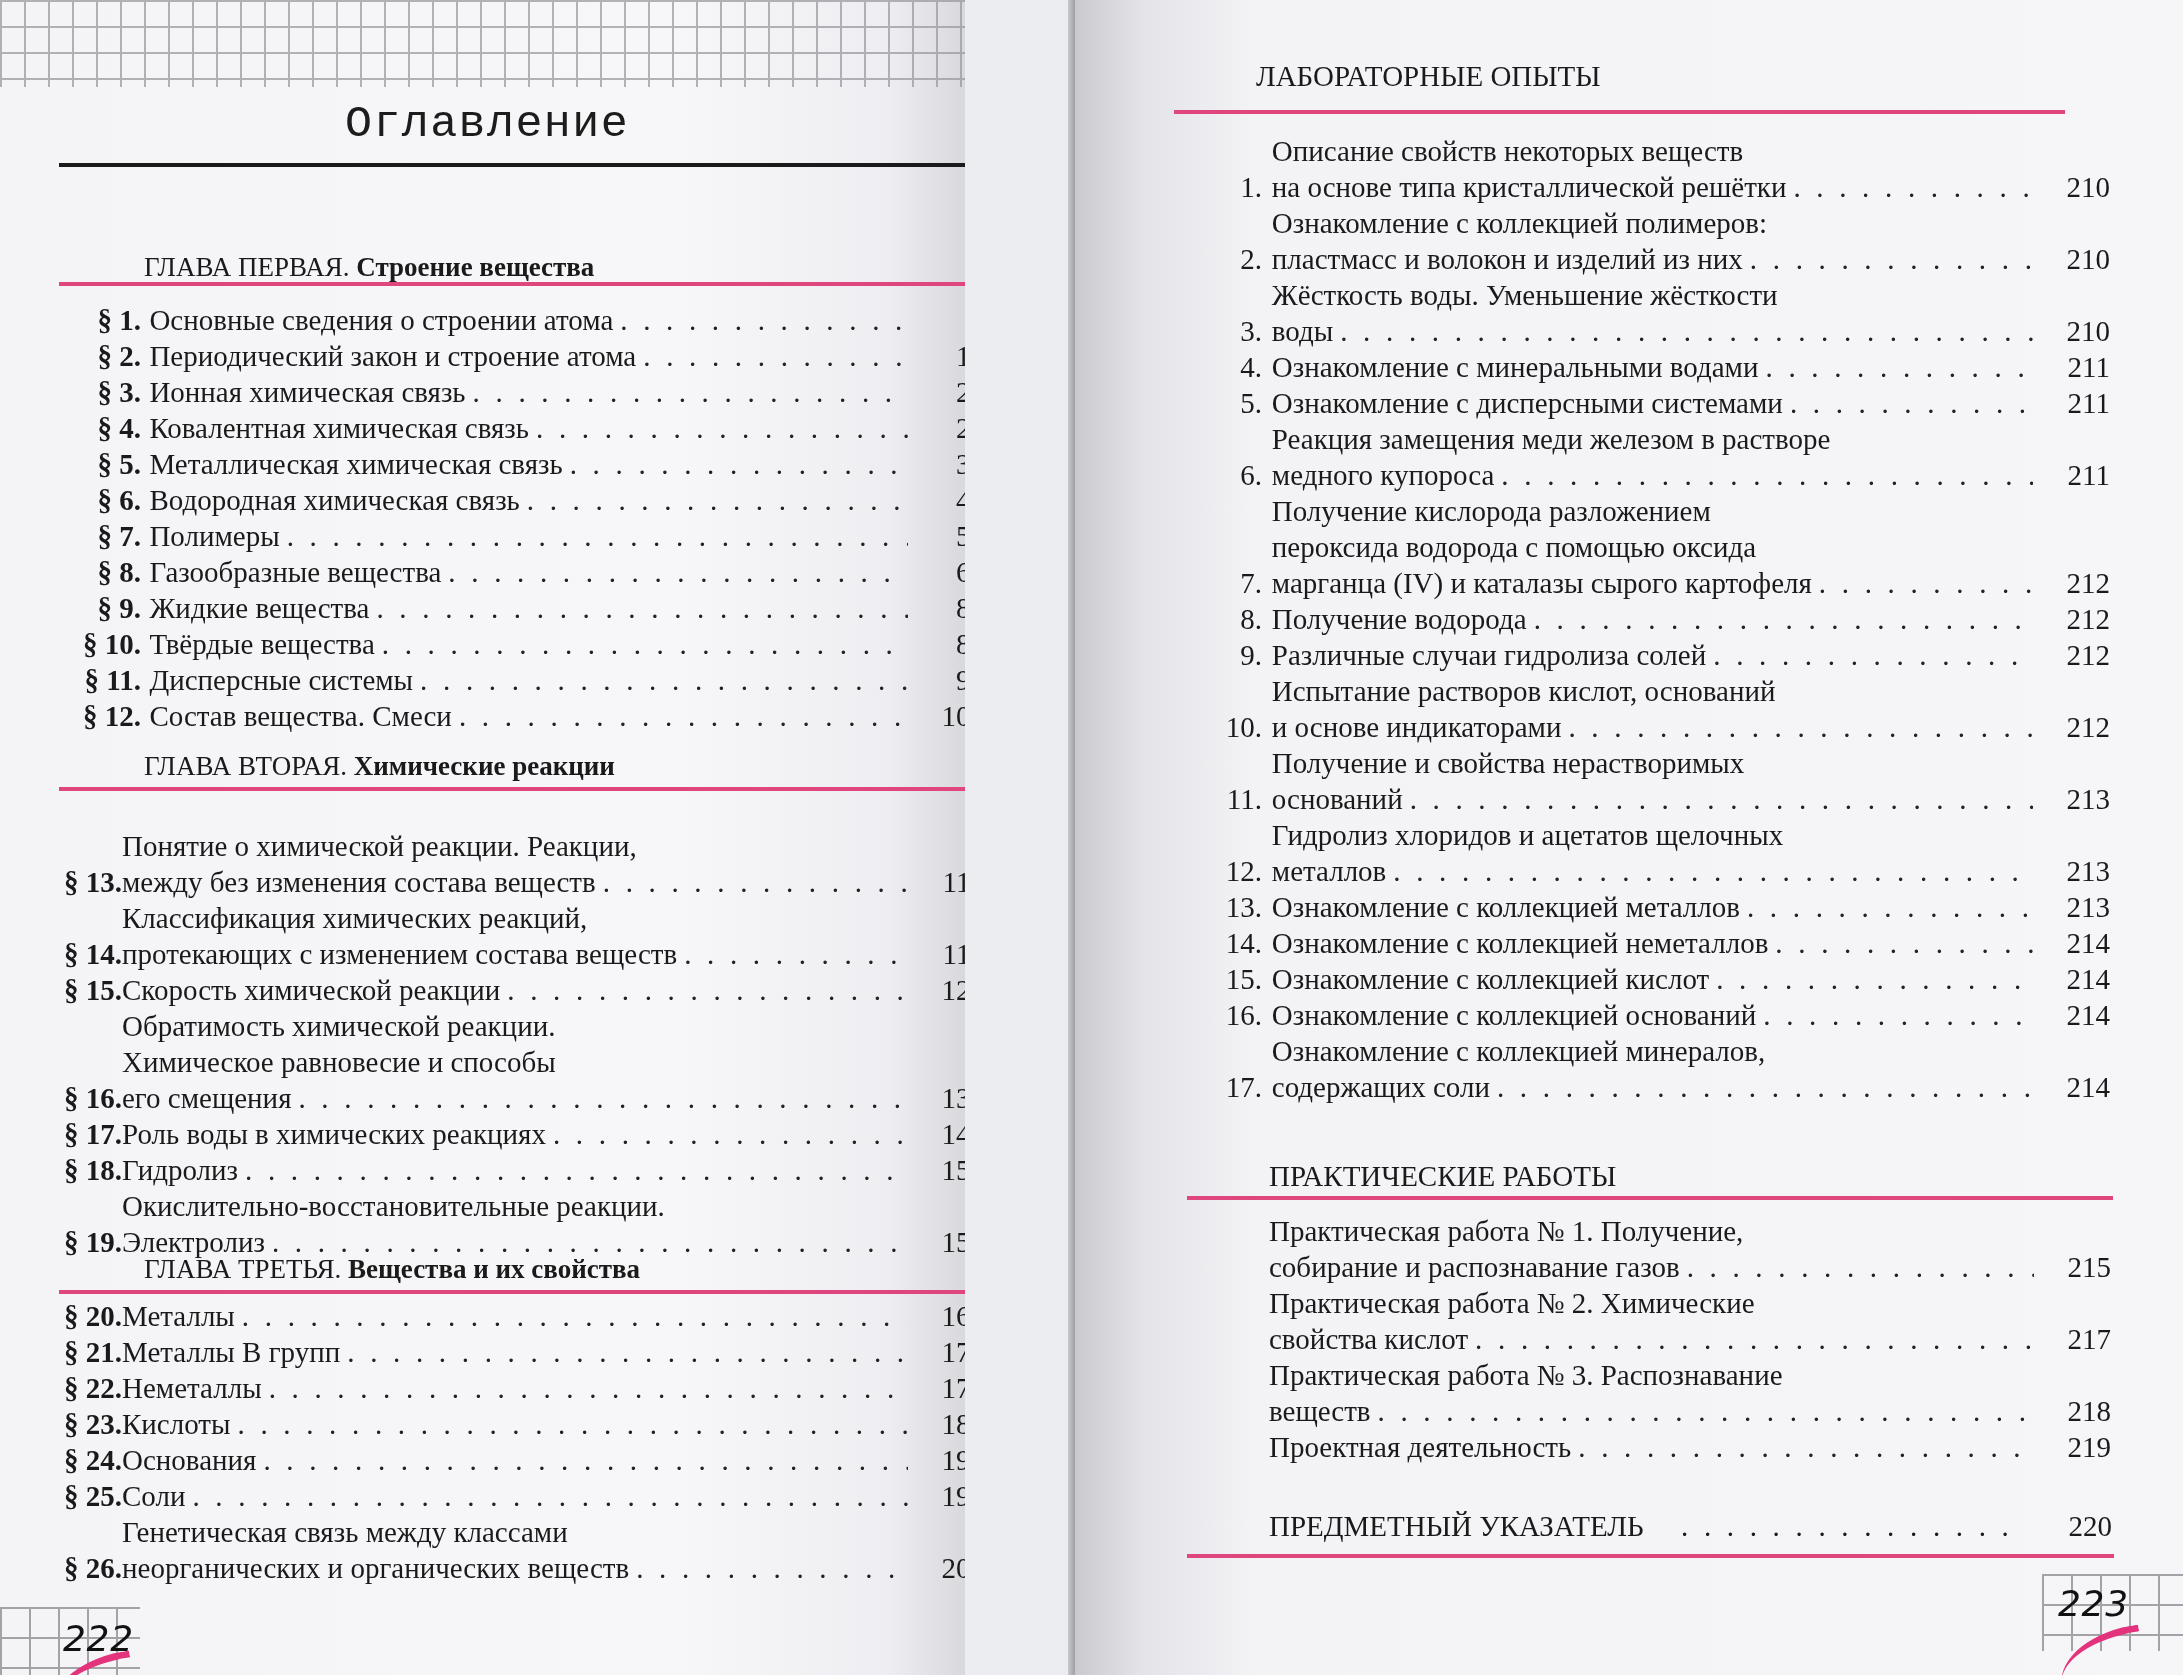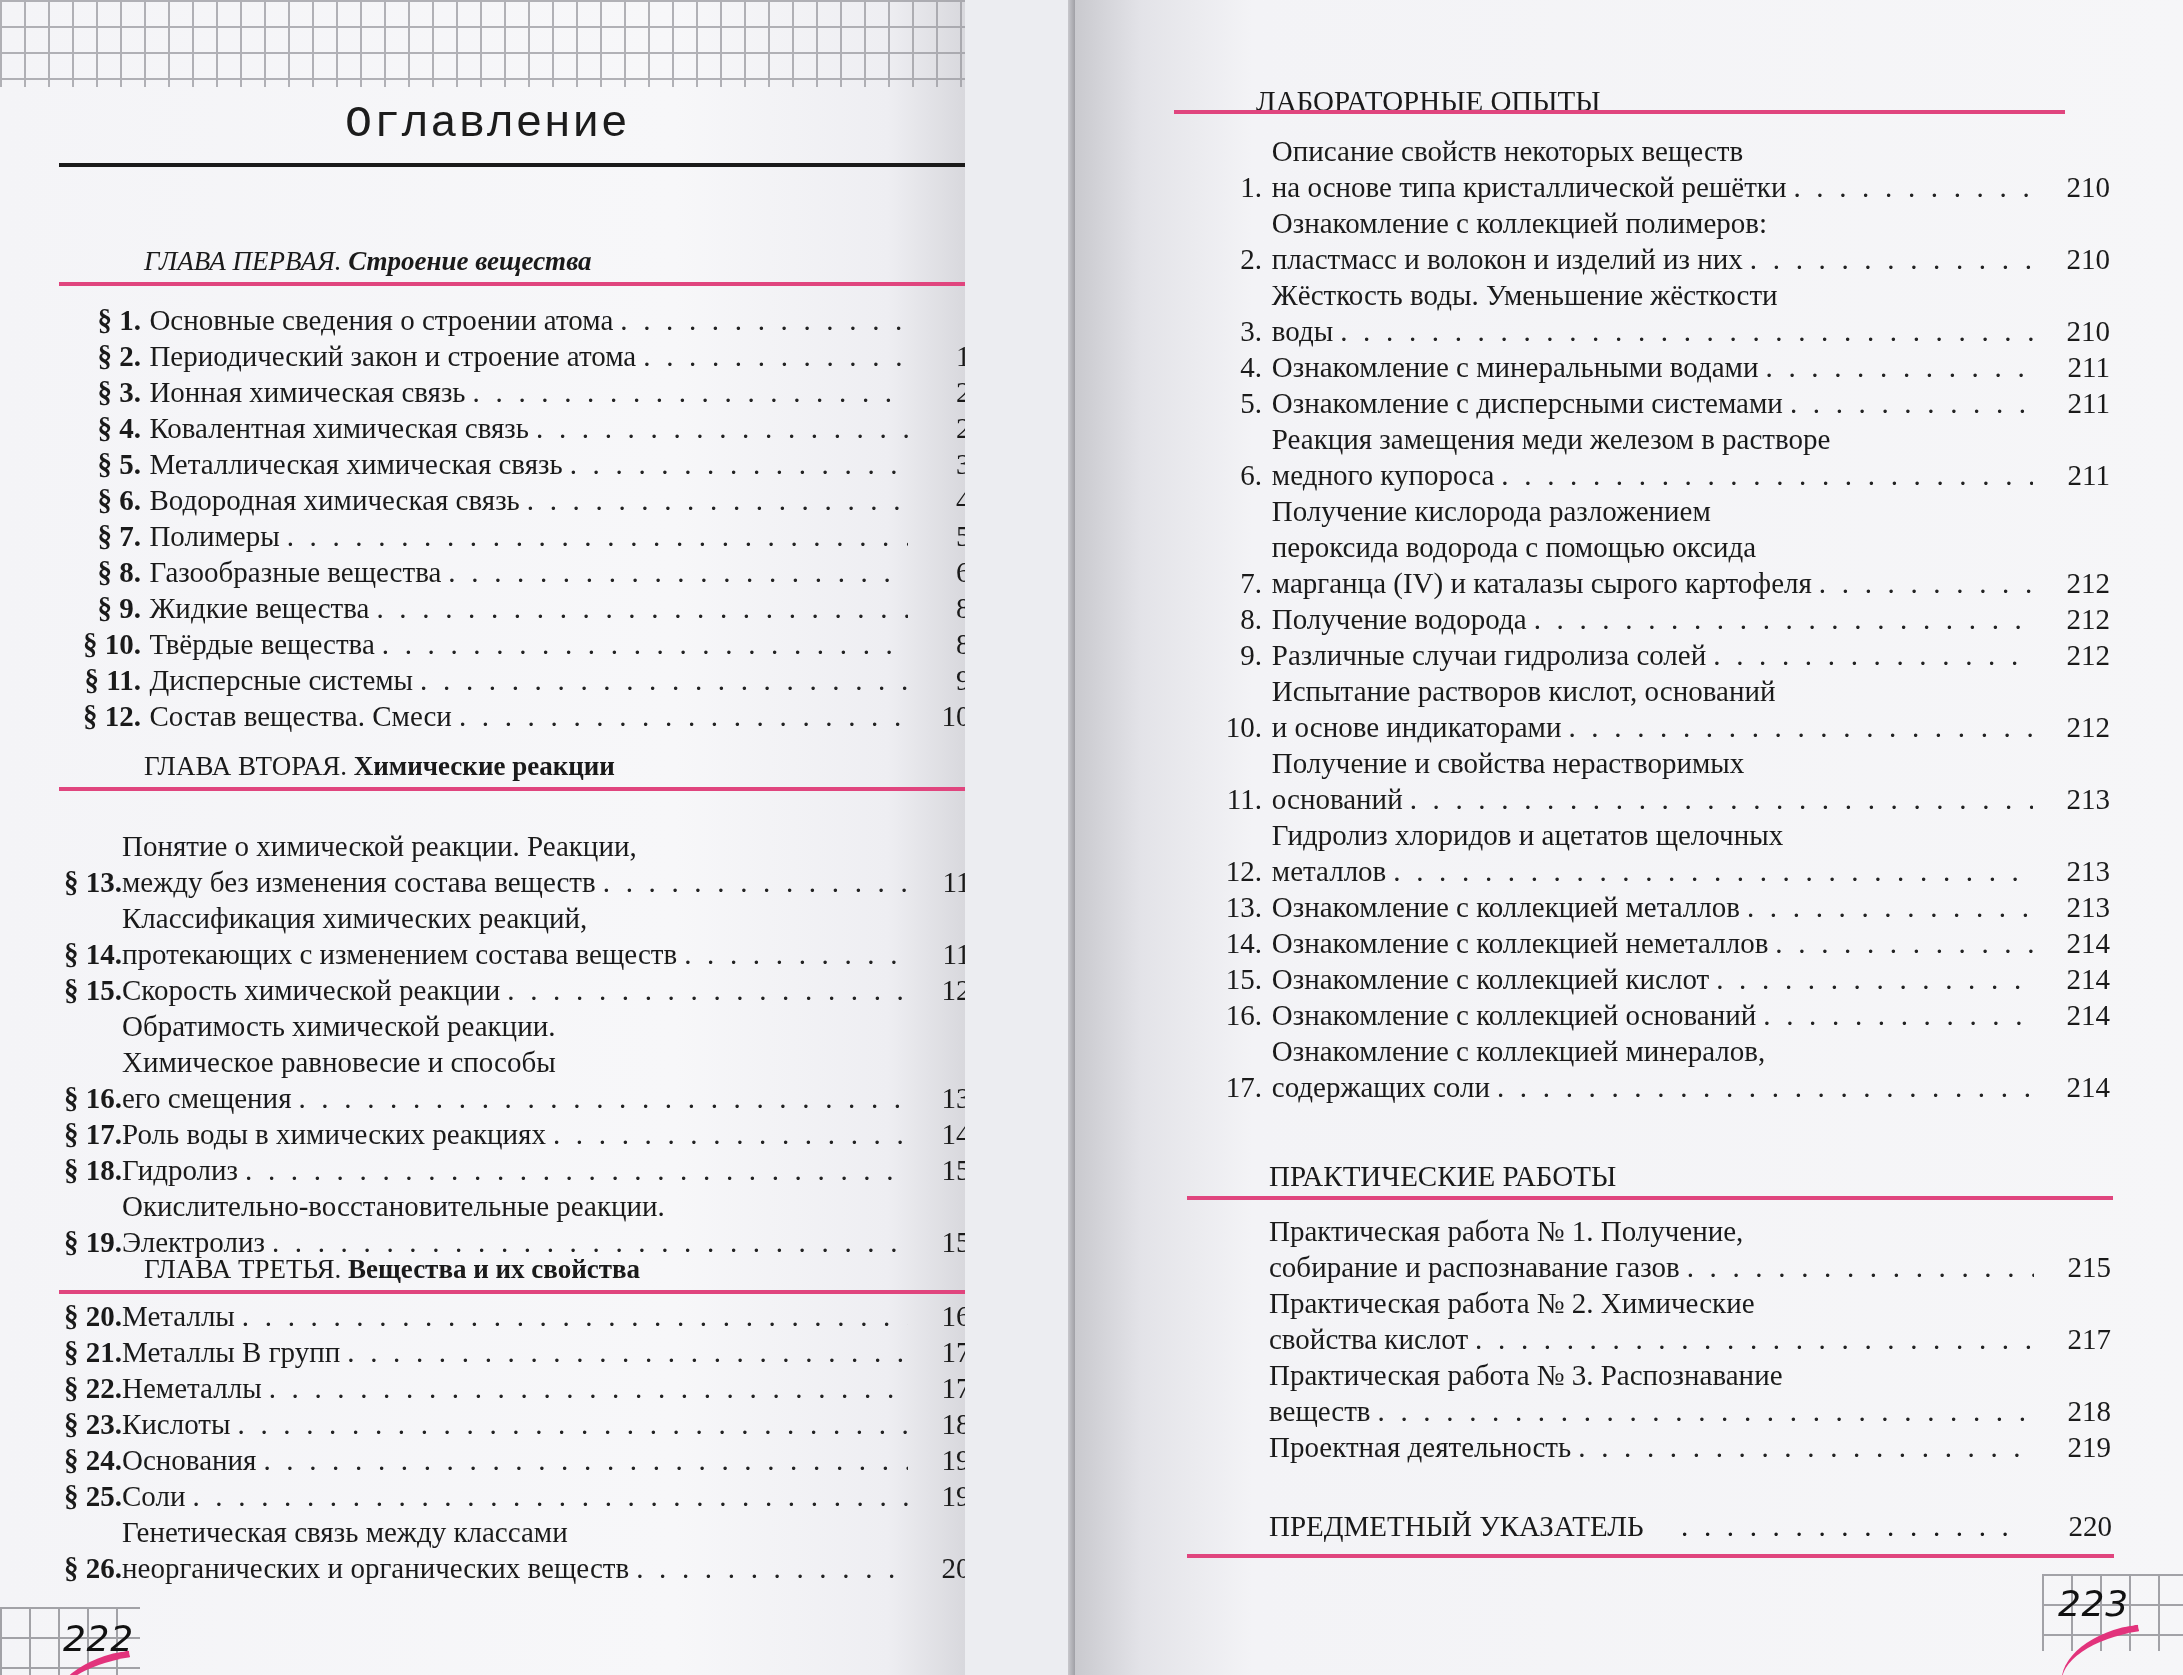--- a/index.html
+++ b/index.html
@@ -123,21 +123,21 @@
   </style>
 </head>
 <body>
 
 <div class="page page-left">
   <div class="grid-top"></div>
 
   <div class="toc-title">Оглавление</div>
   <div class="title-rule"></div>
 
-  <div class="heading" style="left:144px; top:246px;font-style:italic;">
+  <div class="heading" style="left:144px; top:252px;">
     <span>ГЛАВА ПЕРВАЯ.</span>
     <b>Строение вещества</b>
   </div>
   <div class="rule-pink" style="left:59px; top:282px; width:927px;"></div>
   <div class="toc-list left-list">
       <div class="row">
         <span class="num">§ 1.</span>
         <div class="body">
           <div class="last">
             <span>Основные сведения о строении атома</span>
@@ -422,21 +422,21 @@
 
   <div class="grid-corner corner-left"></div>
   <div class="folio folio-left">222</div>
   <div class="swoosh swoosh-left"></div>
 </div>
 
 <div class="gutter"></div>
 
 <div class="page page-right"></div>
 
-<div class="heading" style="left:1256px; top:85px; font-size:29px;">ЛАБОРАТОРНЫЕ ОПЫТЫ</div>
+<div class="heading" style="left:1256px; top:60px; font-size:29px;">ЛАБОРАТОРНЫЕ ОПЫТЫ</div>
 <div class="rule-pink" style="left:1174px; top:110px; width:891px;"></div>
 <div class="toc-list right-list">
     <div class="row">
       <span class="num">1.</span>
       <div class="body">
         <div class="line">Описание свойств некоторых веществ</div>
         <div class="last">
           <span>на основе типа кристаллической решётки</span>
           <span class="dots"></span>
         </div>

